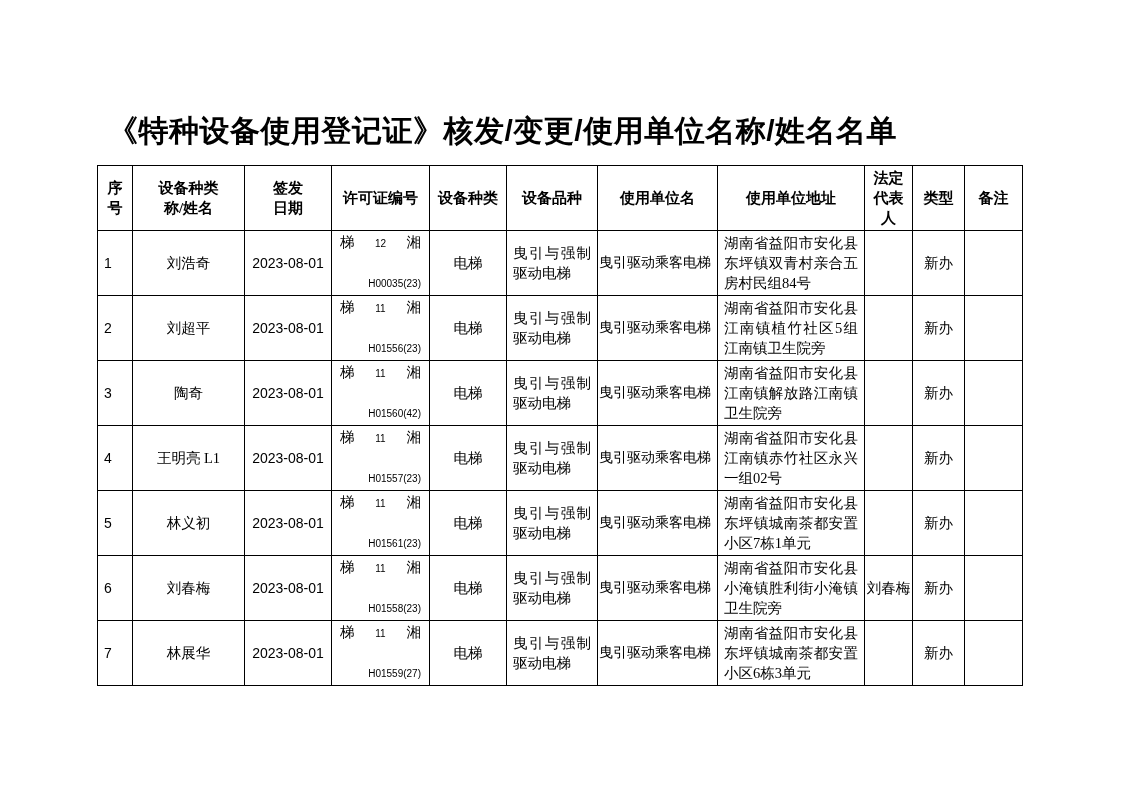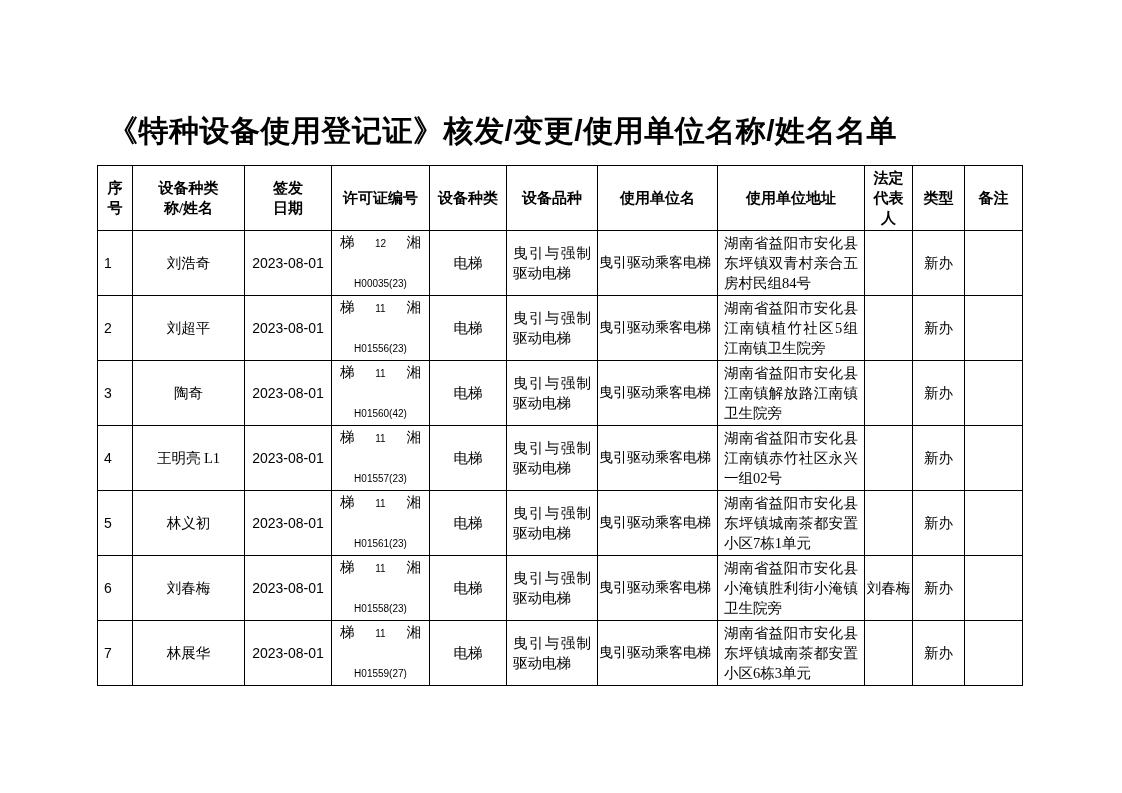--- a/index.html
+++ b/index.html
@@ -27,21 +27,21 @@
   }
   tr.hdr{height:63px;}
   tr.row{height:62px;}
   td{font-size:14.5px;line-height:20px;}
   td.c{text-align:center;}
   td.idx{text-align:left;padding-left:6px;font-family:"Liberation Sans",sans-serif;font-size:14px;}
   td.date{text-align:center;font-family:"Liberation Sans",sans-serif;font-size:14px;}
   td.lic{padding:0 8px;font-size:14.5px;}
   .lic-line1{display:flex;justify-content:space-between;align-items:baseline;}
   .lic-num,.lic-code{font-family:"Liberation Sans",sans-serif;font-size:10px;}
-  .lic-line2{text-align:center;margin-top:20px;}
+  .lic-line2{text-align:right;margin-top:20px;}
   td.just{
     text-align:justify;text-justify:inter-character;
     padding:2px 6px;font-size:14.5px;line-height:20px;
   }
   td.variety{white-space:nowrap;font-size:14px;}
 </style>
 </head>
 <body>
 
 <div class="doc-title">《特种设备使用登记证》核发/变更/使用单位名称/姓名名单</div>

